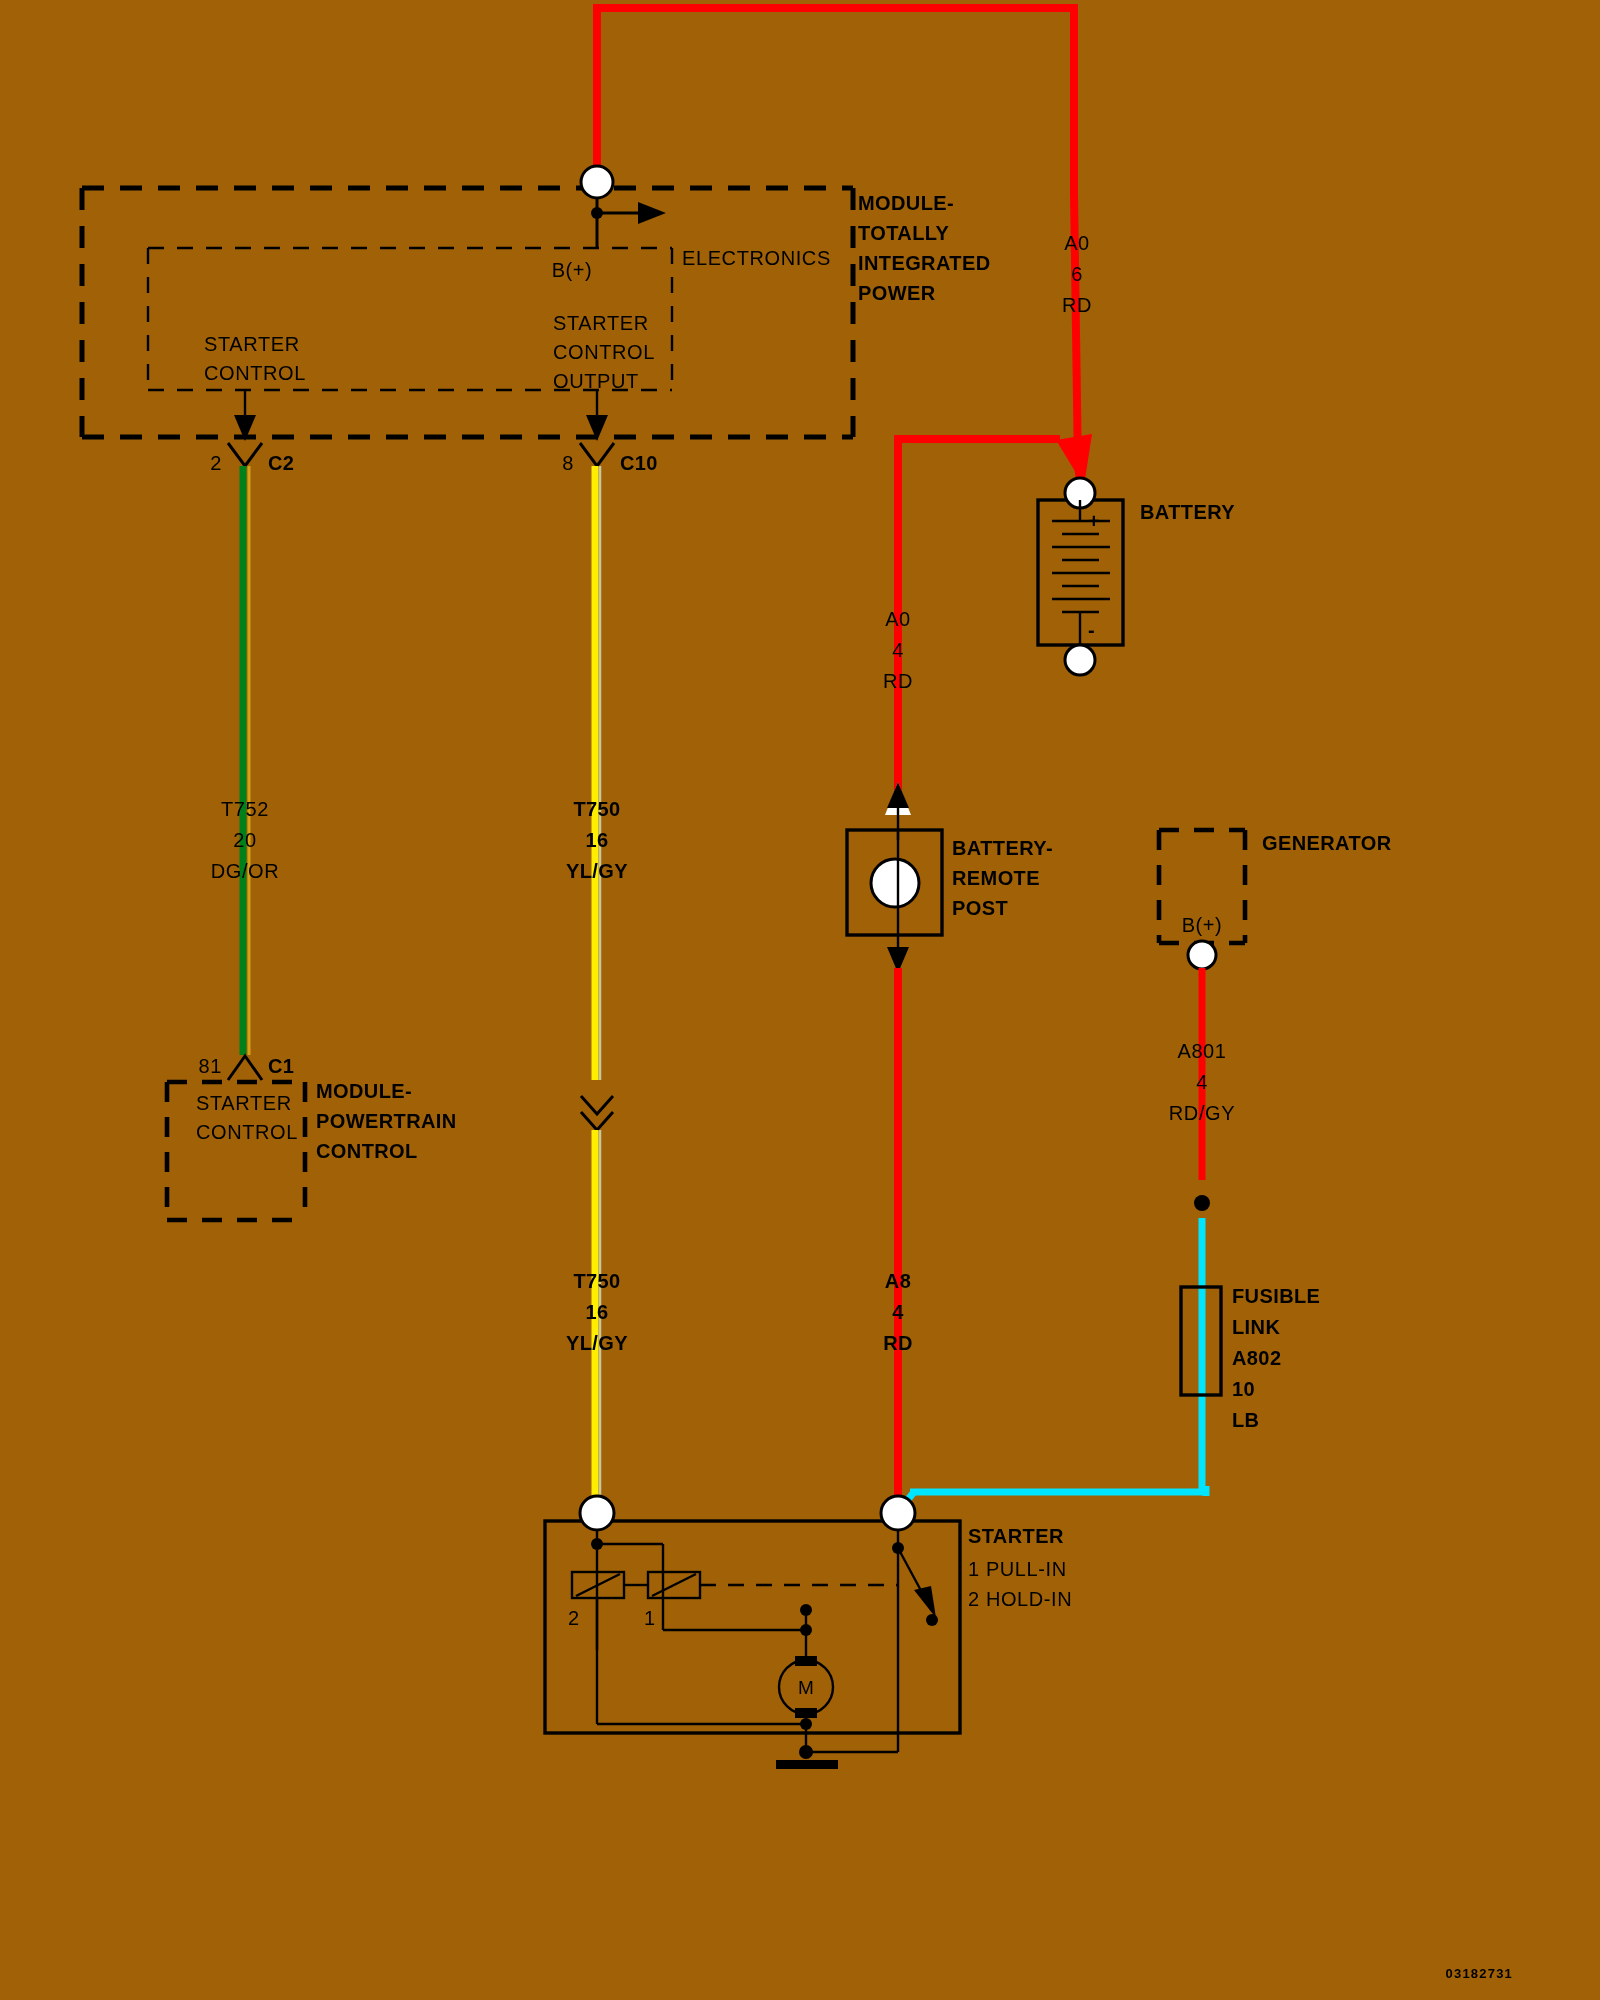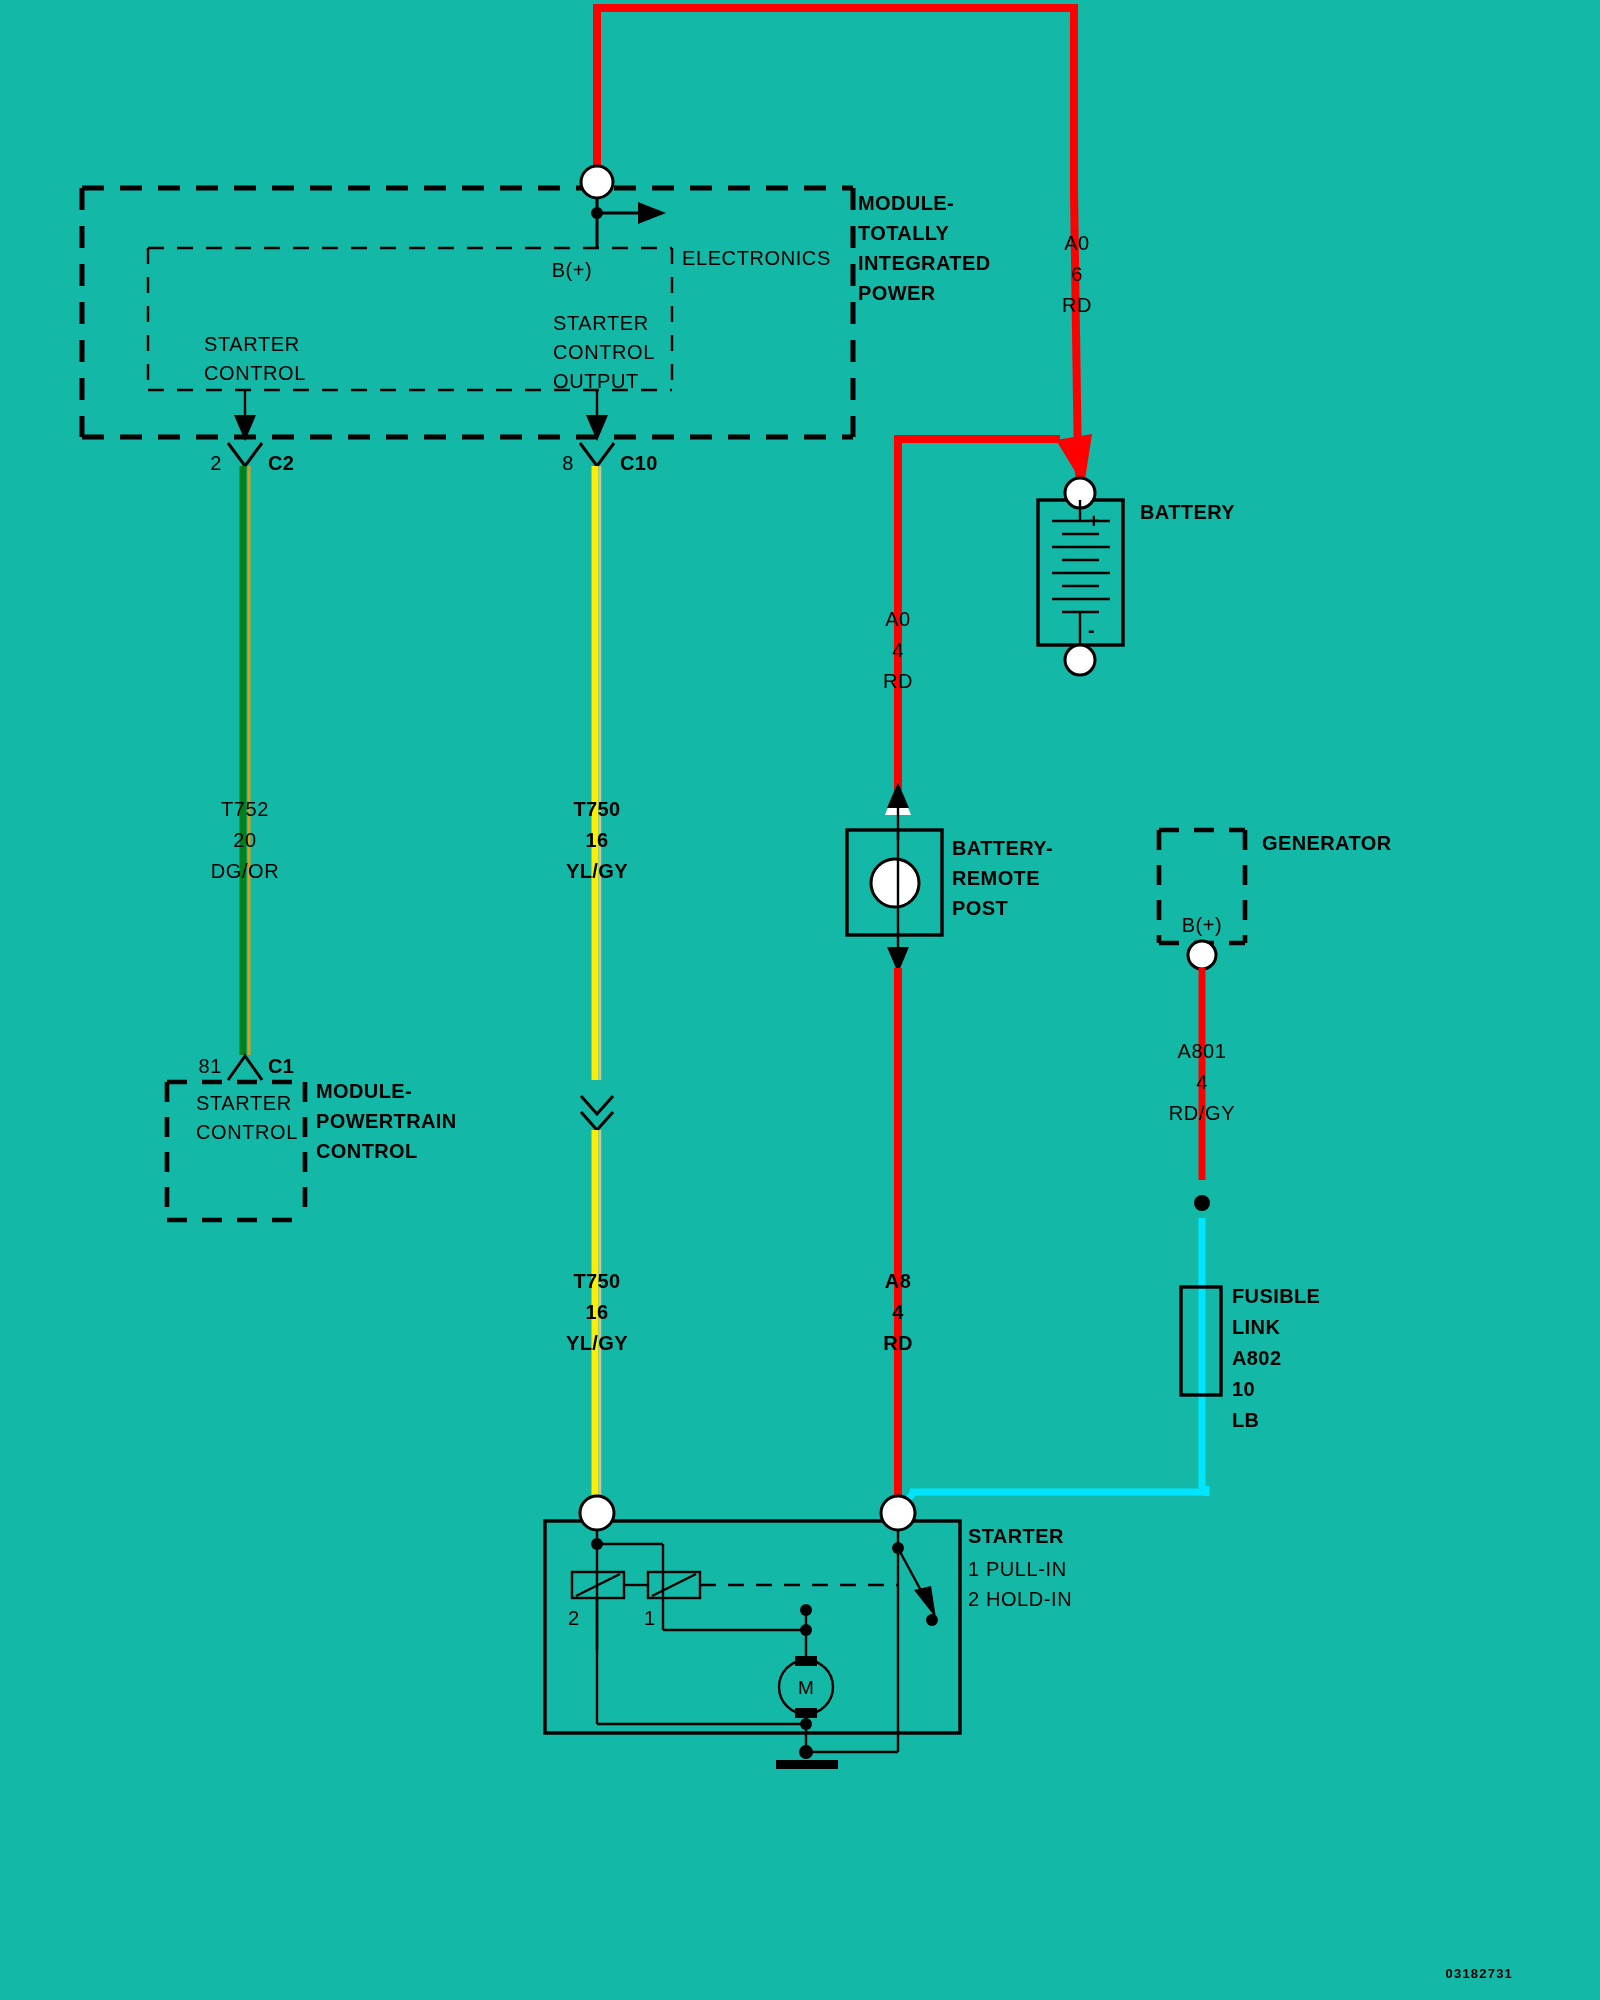--- a/index.html
+++ b/index.html
@@ -7,21 +7,21 @@
     padding: 0;
     background: #ffffff;
   }
   body {
     font-family: "Liberation Sans", sans-serif;
   }
   #page {
     position: relative;
     width: 1600px;
     height: 2000px;
-    background: #14b8a6;
+    background: #a16207;
     overflow: hidden;
   }
   svg#diagram {
     position: absolute;
     left: 0;
     top: 0;
     width: 1600px;
     height: 2000px;
   }
   text {

